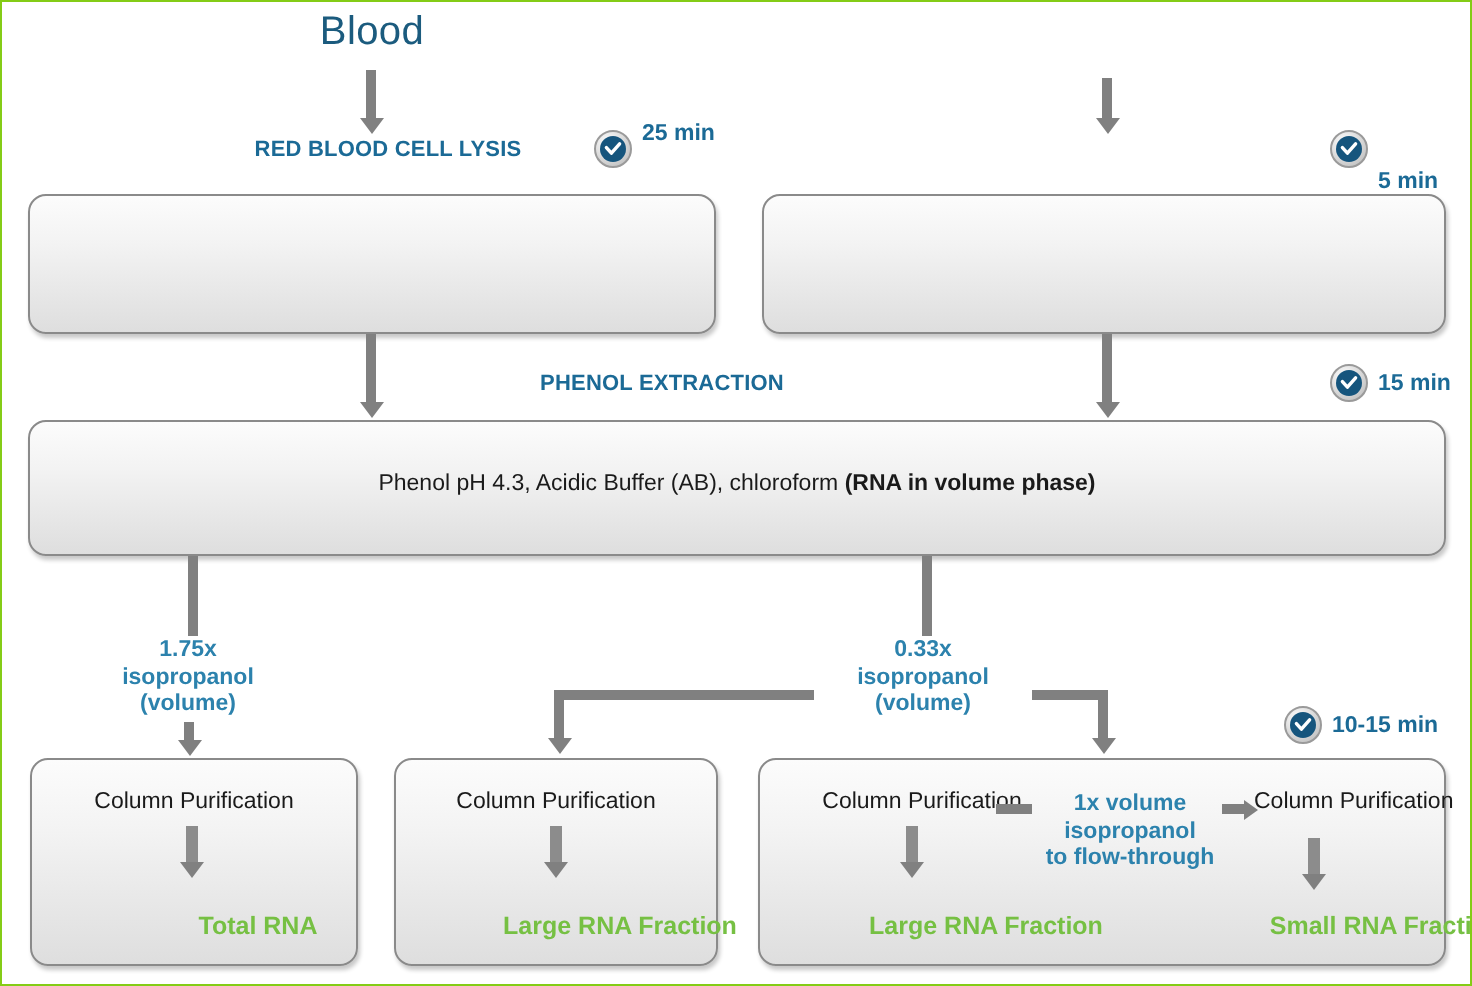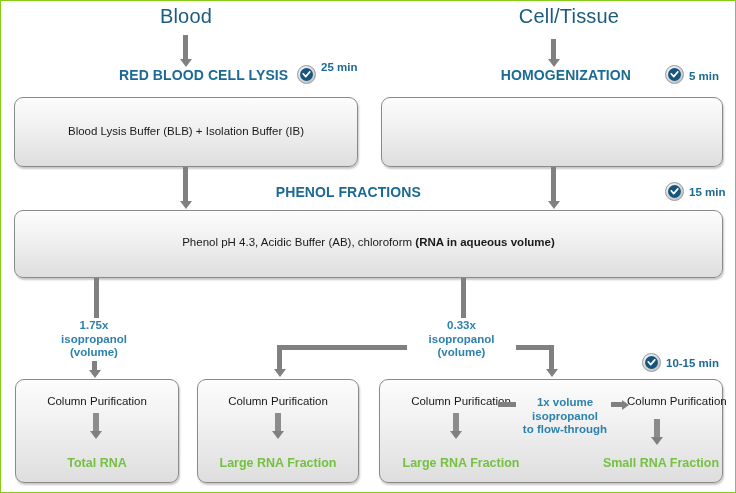--- a/index.html
+++ b/index.html
@@ -21,26 +21,26 @@
   .hdr-title{
     position:absolute;
     font-size:20px;
     color:#1b5b7e;
     text-align:center;
     letter-spacing:.2px;
     white-space:nowrap;
   }
   .step-label{
     position:absolute;
-    font-size:14px;
+    font-size:11px;
     font-weight:bold;
     color:#1b6a96;
     letter-spacing:.1px;
     white-space:nowrap;
-    text-align:right;
+    text-align:center;
     line-height:13px;
   }
   .time-text{
     position:absolute;
     font-size:11.5px;
     font-weight:bold;
     color:#1b6a96;
     white-space:nowrap;
   }
   .blue-note{
@@ -60,20 +60,21 @@
     text-align:center;
   }
   .box-text b{font-weight:bold;}
   .green-out{
     position:absolute;
     font-size:12.5px;
     font-weight:bold;
     color:#76c043;
     white-space:nowrap;
     text-align:center;
+    margin-left:32px;
   }
 
   
   .pbox{
     position:absolute;
     border:1px solid #8a8a8a;
     border-radius:9px;
     background:linear-gradient(180deg,#fcfcfc 0%,#f3f3f3 35%,#e6e6e6 75%,#dedede 100%);
     box-shadow:1px 2px 2px rgba(0,0,0,.22);
     box-sizing:border-box;
@@ -108,70 +109,67 @@
     box-sizing:border-box;
   }
   .badge svg{position:absolute;left:2px;top:2px;}
 </style>
 </head>
 <body>
 
 <div id="canvas">
 
   <div class="hdr-title" style="left:110px;top:4px;width:150px;">Blood</div>
-  <div class="hdr-title" style="left:478px;top:4px;width:180px;">Cell/Tissue</div>
 
   <div class="vline" style="left:182px;top:34px;height:26px;"></div>
   <div class="arrow-down" style="left:178.5px;top:58px;"></div>
   <div class="vline" style="left:550px;top:38px;height:22px;"></div>
   <div class="arrow-down" style="left:546.5px;top:58px;"></div>
 
   <div class="step-label" style="left:118px;top:68px;width:150px;">RED BLOOD CELL LYSIS</div>
 
   <div class="badge" style="left:296px;top:64px;">
     <svg width="13" height="13" viewBox="0 0 13 13" aria-hidden="true">
       <circle cx="6.5" cy="6.5" r="6.5" fill="#16557d"></circle>
       <path d="M3.2 5.8 L5.7 8.6 L9.8 3.9" stroke="#ffffff" stroke-width="1.7" fill="none" stroke-linecap="round" stroke-linejoin="round"></path>
     </svg>
   </div>
   <div class="time-text" style="left:320px;top:60px;">25 min</div>
 
-  <div class="step-label" style="left:470px;top:68px;width:160px;">HOMOGENIZATION</div>
 
   <div class="badge" style="left:664px;top:64px;">
     <svg width="13" height="13" viewBox="0 0 13 13" aria-hidden="true">
       <circle cx="6.5" cy="6.5" r="6.5" fill="#16557d"></circle>
       <path d="M3.2 5.8 L5.7 8.6 L9.8 3.9" stroke="#ffffff" stroke-width="1.7" fill="none" stroke-linecap="round" stroke-linejoin="round"></path>
     </svg>
   </div>
-  <div class="time-text" style="left:688px;top:69px;">5 min</div>
+  <div class="time-text" style="left:688px;top:84px;">5 min</div>
 
   <div class="pbox" style="left:13px;top:96px;width:344px;height:70px;"></div>
-  <div class="box-text" style="left:13px;top:124px;width:344px;">Blood Lysis Buffer (BLB) + Isolation Buffer (IB)</div>
 
   <div class="pbox" style="left:380px;top:96px;width:342px;height:70px;"></div>
 
   <div class="vline" style="left:182px;top:166px;height:36px;"></div>
   <div class="arrow-down" style="left:178.5px;top:200px;"></div>
   <div class="vline" style="left:550px;top:166px;height:36px;"></div>
   <div class="arrow-down" style="left:546.5px;top:200px;"></div>
 
-  <div class="step-label" style="left:240px;top:185px;width:180px;">PHENOL FRACTIONS</div>
+  <div class="step-label" style="left:240px;top:185px;width:180px;">PHENOL EXTRACTION</div>
 
   <div class="badge" style="left:664px;top:181px;">
     <svg width="13" height="13" viewBox="0 0 13 13" aria-hidden="true">
       <circle cx="6.5" cy="6.5" r="6.5" fill="#16557d"></circle>
       <path d="M3.2 5.8 L5.7 8.6 L9.8 3.9" stroke="#ffffff" stroke-width="1.7" fill="none" stroke-linecap="round" stroke-linejoin="round"></path>
     </svg>
   </div>
   <div class="time-text" style="left:688px;top:185px;">15 min</div>
 
   <div class="pbox" style="left:13px;top:209px;width:709px;height:68px;"></div>
   <div class="box-text" style="left:13px;top:235px;width:709px;">
-    <span>Phenol pH 4.3, Acidic Buffer (AB), chloroform </span><b>(RNA in aqueous volume)</b>
+    <span>Phenol pH 4.3, Acidic Buffer (AB), chloroform </span><b>(RNA in volume phase)</b>
   </div>
 
   <div class="vline" style="left:93px;top:277px;height:40px;"></div>
   <div class="blue-note" style="left:33px;top:318px;width:120px;">
     <span>1.75x</span><br>
     <span>isopropanol</span><br>
     <span>(volume)</span>
   </div>
   <div class="vline" style="left:91px;top:360px;height:12px;"></div>
   <div class="arrow-down" style="left:87.5px;top:369px;"></div>

